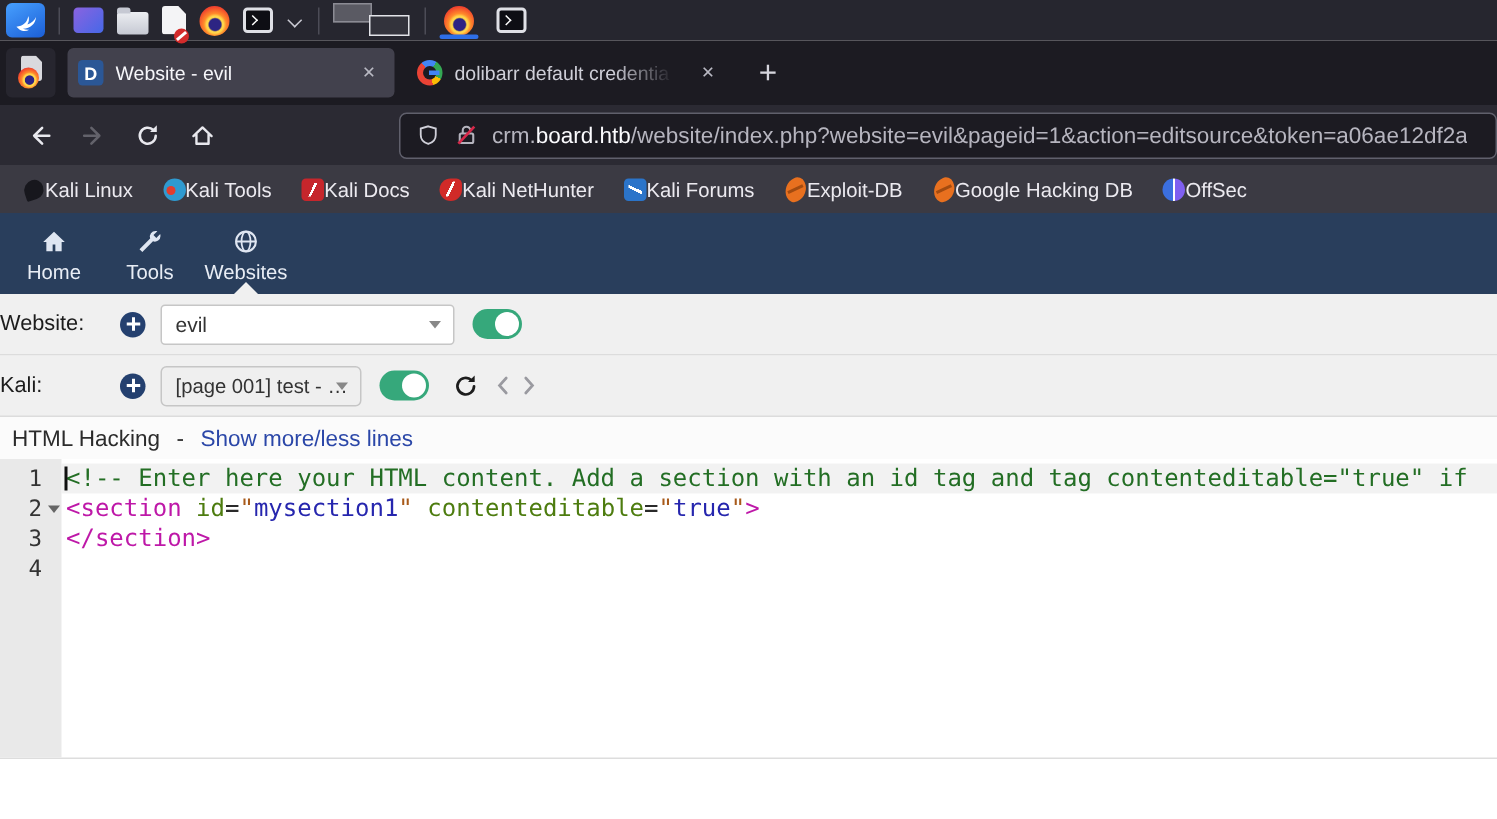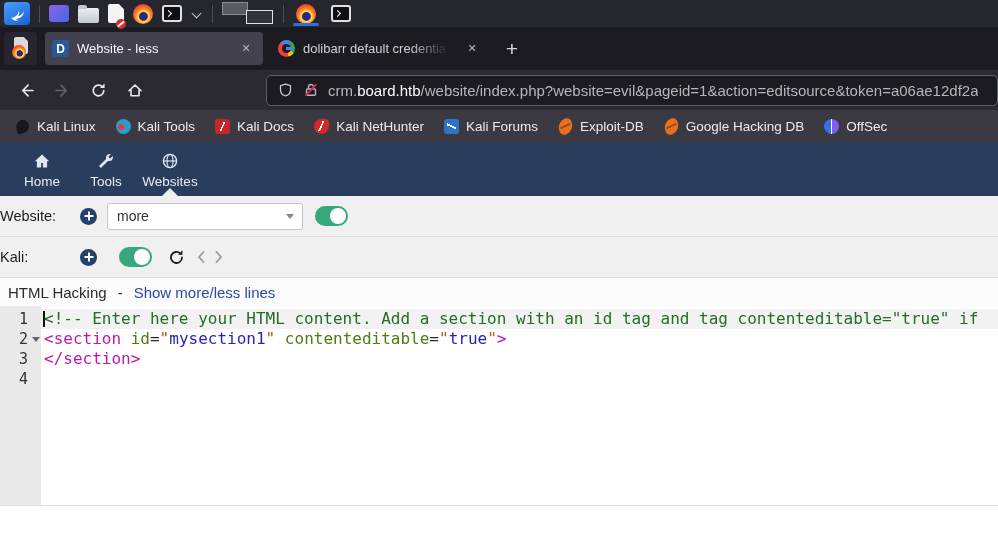--- a/index.html
+++ b/index.html
@@ -66,41 +66,41 @@
   
   .navbar{height:40px;background:#2b2a33;display:flex;align-items:center;padding-left:10px}
   .nav-btn{width:33px;height:30px;display:flex;align-items:center;justify-content:center;margin-right:3px;border-radius:4px}
   .urlbar{margin-left:112px;flex:1;height:31px;background:#1c1b22;border:1px solid #60606c;border-radius:5px;
           display:flex;align-items:center;gap:9px;padding:0 10px;font-size:15px;min-width:0}
   .url-text{white-space:nowrap;overflow:hidden;color:#b6b5bf}
   .url-domain{color:#fbfbfe}
 
   
   .bookmarksbar{height:32px;background:#3b3a43;display:flex;align-items:center;gap:4px;padding:0 7px}
-  .bm{display:flex;align-items:center;gap:7px;padding:3px 8px;border-radius:3px;color:#eceaf0;font-size:13.5px}
+  .bm{display:flex;align-items:center;padding:3px 8px;border-radius:3px;color:#eceaf0;font-size:13.5px}
   .bm-icon{width:15px;height:15px;position:relative;flex:none}
   .i-kali-linux::before{content:'';position:absolute;inset:1px;background:#17171d;
                         border-radius:55% 45% 50% 8%;transform:rotate(-18deg)}
   .i-kali-tools{background:#2f9ad0;border-radius:50%}
   .i-kali-tools::after{content:'';position:absolute;left:2px;top:5px;width:6px;height:6px;border-radius:50%;background:#e23d2e}
   .i-kali-docs{background:#c6262c;border-radius:3px}
   .i-kali-docs::before{content:'';position:absolute;left:4px;top:3px;width:7px;height:9px;
                        background:linear-gradient(115deg,transparent 42%,#fff 42% 58%,transparent 58%)}
   .i-kali-forums{background:#2b74c9;border-radius:3px}
   .i-kali-forums::before{content:'';position:absolute;left:3px;top:2px;width:9px;height:11px;
                          background:linear-gradient(25deg,transparent 44%,#fff 44% 58%,transparent 58%)}
   .i-kali-nethunter{background:#d12a28;border-radius:50% 25% 50% 50%}
   .i-kali-nethunter::before{content:'';position:absolute;left:3px;top:2px;width:8px;height:10px;
                             background:linear-gradient(115deg,transparent 45%,#fff 45% 60%,transparent 60%)}
   .i-exploit-db{background:#e8701f;border-radius:65% 35% 65% 35%;transform:rotate(-25deg)}
   .i-exploit-db::before{content:'';position:absolute;left:2px;top:6px;width:11px;height:2px;background:#a34b10}
   .i-offsec{border-radius:50%;background:linear-gradient(90deg,#3b6fe0 0 45%,#fff 45% 55%,#7f5ff0 55% 100%)}
 
   
-  .dolheader{height:54px;background:#293e5c;display:flex;padding-left:10px}
+  .dolheader{height:54px;background:#293e5c;display:flex;padding-left:4px}
   .menu-item{position:relative;width:64px;display:flex;flex-direction:column;align-items:center;
              justify-content:center;gap:4px;color:#e8edf5;font-size:13.5px;padding-top:3px}
   .menu-item.active::after{content:'';position:absolute;bottom:0;left:50%;margin-left:-8px;
                            border-left:8px solid transparent;border-right:8px solid transparent;border-bottom:8px solid #f0f0f0}
   .menu-icon{height:18px;display:flex;align-items:center;justify-content:center}
 
   
   .row{height:41px;background:#f0f0f0;display:flex;align-items:center;border-bottom:1px solid #dcdcdc;}
   .row-label{width:80px;font-size:14.5px;color:#1c1c1c}
   .plus-btn{width:17px;height:17px;border-radius:50%;background:#24406f;position:relative;margin-right:10px;flex:none}
@@ -190,21 +190,21 @@
   </div>
 
   <div class="tabbar">
     <div class="ff-tile">
       <div class="mini-page"></div>
         <div class="mini-ff"></div>
     </div>
     <div class="tab-strip">
         <div class="tab active">
           <span class="fav fav-dolibarr">D</span>
-          <span class="tab-title">Website - less</span>
+          <span class="tab-title">Website - evil</span>
           <span class="tab-close"></span>
         </div>
         <div class="tab">
           <span class="fav fav-google"></span>
           <span class="tab-title fade">dolibarr default credentia</span>
           <span class="tab-close"></span>
         </div>
       </div>
     <div class="newtab"></div>
   </div>
@@ -305,28 +305,31 @@
   </svg>
 </span>
         <span class="menu-label">Websites</span>
       </div>
     </div>
 
   <div class="row">
     <div class="row-label">Website:</div>
     <div class="plus-btn"></div>
     <div class="select sel-website">
-      <span>more</span>
+      <span>evil</span>
     </div>
     <div class="toggle"></div>
   </div>
 
   <div class="row">
     <div class="row-label">Kali:</div>
     <div class="plus-btn"></div>
+    <div class="select sel-page">
+      <span>[page 001] test - …</span>
+    </div>
     <div class="toggle"></div>
     <div class="icon-btn">
       <svg width="17" height="17" viewBox="0 0 16 16">
           <path d="M13.2 8A5.2 5.2 0 1 1 11.6 4.2" stroke="#1d1d1d" stroke-width="1.7" fill="none" stroke-linecap="round"></path>
           <path d="M13.6 1.2v4.2H9.4Z" fill="#1d1d1d"></path>
         </svg>
     </div>
     <div class="icon-btn pchev">
       <svg width="12" height="14" viewBox="0 0 10 14">
           <path d="M7.5 2 3 7l4.5 5" stroke="#9a9aa0" stroke-width="1.8" fill="none" stroke-linecap="round"></path>

